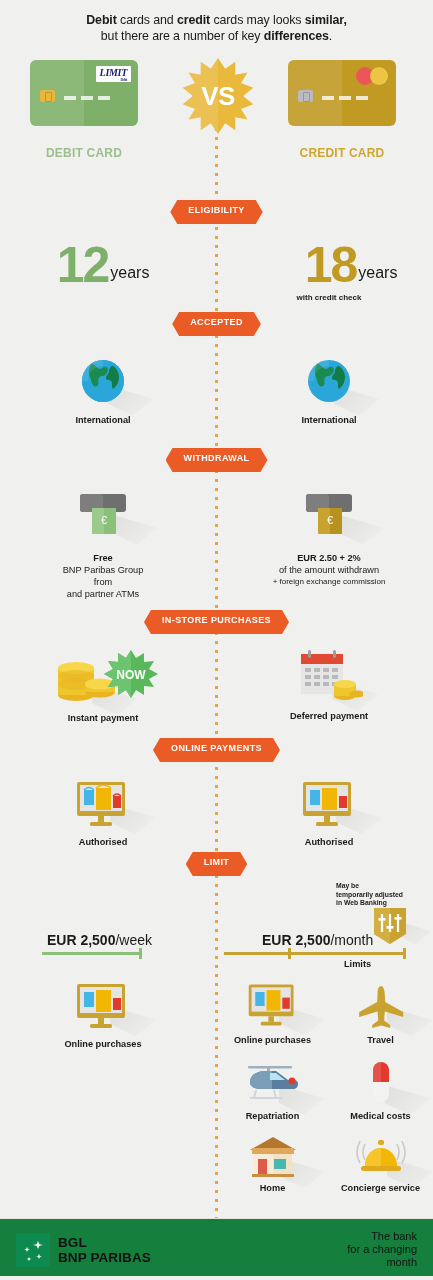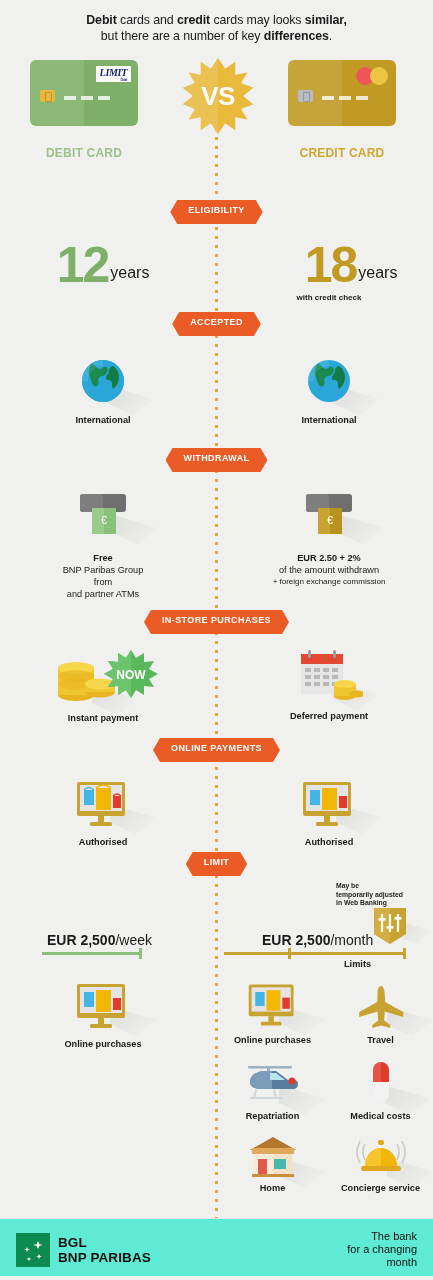--- a/index.html
+++ b/index.html
@@ -173,21 +173,21 @@
   
   .limitbar { position: relative; height: 10px; }
   .limitbar .bar { position: absolute; height: 3px; top: 4px; }
   .limitbar .tick { position: absolute; width: 3px; height: 11px; top: 0; }
   .limit-val { font-size: 14px; font-weight: bold; color: #1b1b1b; }
   .limit-val .reg { font-weight: normal; }
 
   
   .footer {
     position: absolute; left: 0; right: 0; bottom: 0;
-    height: 62px; background: #5eead4;
+    height: 62px; background: #15803d;
     display: flex; align-items: center; justify-content: space-between;
     padding: 0 16px;
     border-top: 1px solid #e3e3e1;
   }
   .brand { display: flex; align-items: center; gap: 8px; }
   .brand .mark { width: 34px; height: 34px; background: linear-gradient(135deg,#0a7a46,#13a85f); position: relative; }
   .brand .name { font-size: 13.5px; font-weight: bold; line-height: 15px; color: #111; letter-spacing: 0.1px;}
   .tagline { font-size: 11px; line-height: 13px; text-align: right; color: #111; }
   .footer-strip { position:absolute; left:0; right:0; bottom:0; height:4px; background:#f0f0ee; }
 </style>

